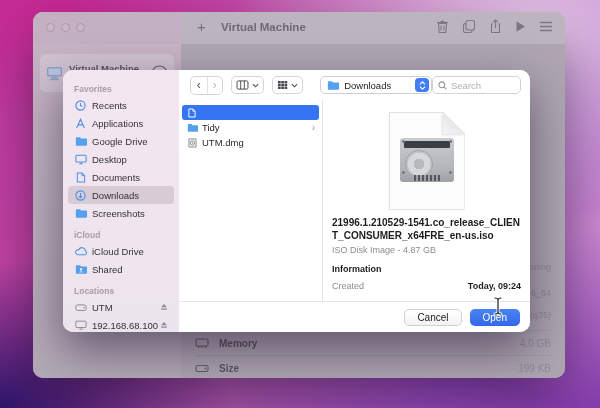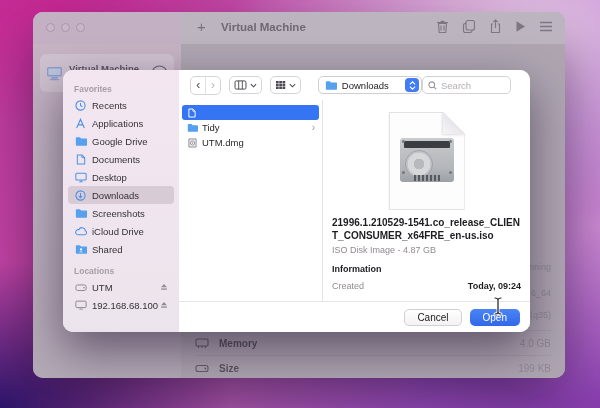--- a/index.html
+++ b/index.html
@@ -57,21 +57,21 @@
     font-size:12px; color:#4c4950; }
   .navseg span + span { border-left:1px solid #e4e0e4; color:#bcb8be; }
   .viewbtn { height:18px; border:1px solid #d8d3d8; border-radius:5px; background:#fff; margin-left:8px;
     display:flex; align-items:center; padding:0 4px; gap:3px; }
   .popup { height:18px; width:121px; border:1px solid #d2cdd2; border-radius:5px; background:#fff;
     margin-left:17px; display:flex; align-items:center; padding:0 2px 0 6px; }
   .popup .plabel { font-size:9.5px; color:#222; margin-left:5px; flex:1; }
   .pcap { width:14px; height:14px; border-radius:4px; background:#3f7cf5; display:flex; flex-direction:column;
     align-items:center; justify-content:center; gap:1px; }
   .search { height:18px; width:92px; border:1px solid #d6d1d6; border-radius:5px; background:#fff;
-    margin-left:auto; margin-right:19px; display:flex; align-items:center; padding:0 5px; }
+    margin-left:auto; margin-right:9px; display:flex; align-items:center; padding:0 5px; }
   .search input { border:none; outline:none; width:64px; font-size:9.5px; color:#333; margin-left:4px;
     font-family:"Liberation Sans","DejaVu Sans",sans-serif; background:transparent; }
   .search input::placeholder { color:#b3aeb3; }
   .dlg-content { flex:1; display:flex; min-height:0; }
   .file-list { width:143px; flex:none; padding-top:5px; }
   .file-row { height:15px; display:flex; align-items:center; margin:0 3px; padding:0 4px; border-radius:3px;
     font-size:9.5px; color:#28262b; white-space:nowrap; }
   .file-row .ficon { width:12px; display:flex; justify-content:center; margin-right:4px; flex:none; }
   .file-row.sel { background:#3574f2; color:#fff; }
   .file-row .fchev { margin-left:auto; color:#9b969c; font-size:10px; }
@@ -221,54 +221,55 @@
       <div class="side-item">
         <span class="sicon">
             <svg width="12" height="10" viewBox="0 0 14 11">
               <path d="M1 2.2C1 1.5 1.5 1 2.2 1h3.4l1.6 1.6h5.6c.7 0 1.2.5 1.2 1.2v6c0 .7-.5 1.2-1.2 1.2H2.2C1.5 11 1 10.5 1 9.8z" fill="#56a0f0"></path>
             </svg>
           </span>
         <span>Google Drive</span>
       </div>
       <div class="side-item">
         <span class="sicon">
+            <svg width="12" height="11" viewBox="0 0 14 12">
+              <rect x="1" y="1" width="12" height="8" rx="1.2" stroke="#4a90e8" stroke-width="1.2" fill="none"></rect>
+              <path d="M5 11h4M7 9.2V11" stroke="#4a90e8" stroke-width="1.1"></path>
+            </svg>
+          </span>
+        <span>Desktop</span>
+      </div>
+      <div class="side-item">
+        <span class="sicon">
             <svg width="10" height="11" viewBox="0 0 10 12">
               <path d="M1 1h5l3 3v7H1z" stroke="#4a90e8" stroke-width="1.1" fill="none"></path>
               <path d="M6 1v3h3" stroke="#4a90e8" stroke-width="1" fill="none"></path>
             </svg>
           </span>
         <span>Documents</span>
       </div>
-      <div class="side-item">
-        <span class="sicon">
-            <svg width="12" height="11" viewBox="0 0 14 12">
-              <rect x="1" y="1" width="12" height="8" rx="1.2" stroke="#4a90e8" stroke-width="1.2" fill="none"></rect>
-              <path d="M5 11h4M7 9.2V11" stroke="#4a90e8" stroke-width="1.1"></path>
-            </svg>
-          </span>
-        <span>Desktop</span>
-      </div>
       <div class="side-item sel">
         <span class="sicon">
             <svg width="11" height="11" viewBox="0 0 12 12">
               <circle cx="6" cy="6" r="5" stroke="#4a90e8" stroke-width="1.2" fill="none"></circle>
               <path d="M6 3.2v5M4.2 6.6 6 8.4l1.8-1.8" stroke="#4a90e8" stroke-width="1.1" fill="none"></path>
             </svg>
           </span>
         <span>Downloads</span>
       </div>
       <div class="side-item">
         <span class="sicon">
             <svg width="12" height="10" viewBox="0 0 14 11">
               <path d="M1 2.2C1 1.5 1.5 1 2.2 1h3.4l1.6 1.6h5.6c.7 0 1.2.5 1.2 1.2v6c0 .7-.5 1.2-1.2 1.2H2.2C1.5 11 1 10.5 1 9.8z" fill="#56a0f0"></path>
             </svg>
           </span>
         <span>Screenshots</span>
       </div>
 
+      <div class="sec-title">iCloud</div>
       <div class="side-item">
         <span class="sicon">
             <svg width="12" height="9" viewBox="0 0 14 10">
               <path d="M4 8.8a3 3 0 1 1 .5-5.9A3.9 3.9 0 0 1 12 4.2a2.4 2.4 0 0 1-.6 4.6z" stroke="#4a90e8" stroke-width="1.2" fill="none"></path>
             </svg>
           </span>
         <span>iCloud Drive</span>
       </div>
       <div class="side-item">
         <span class="sicon">

